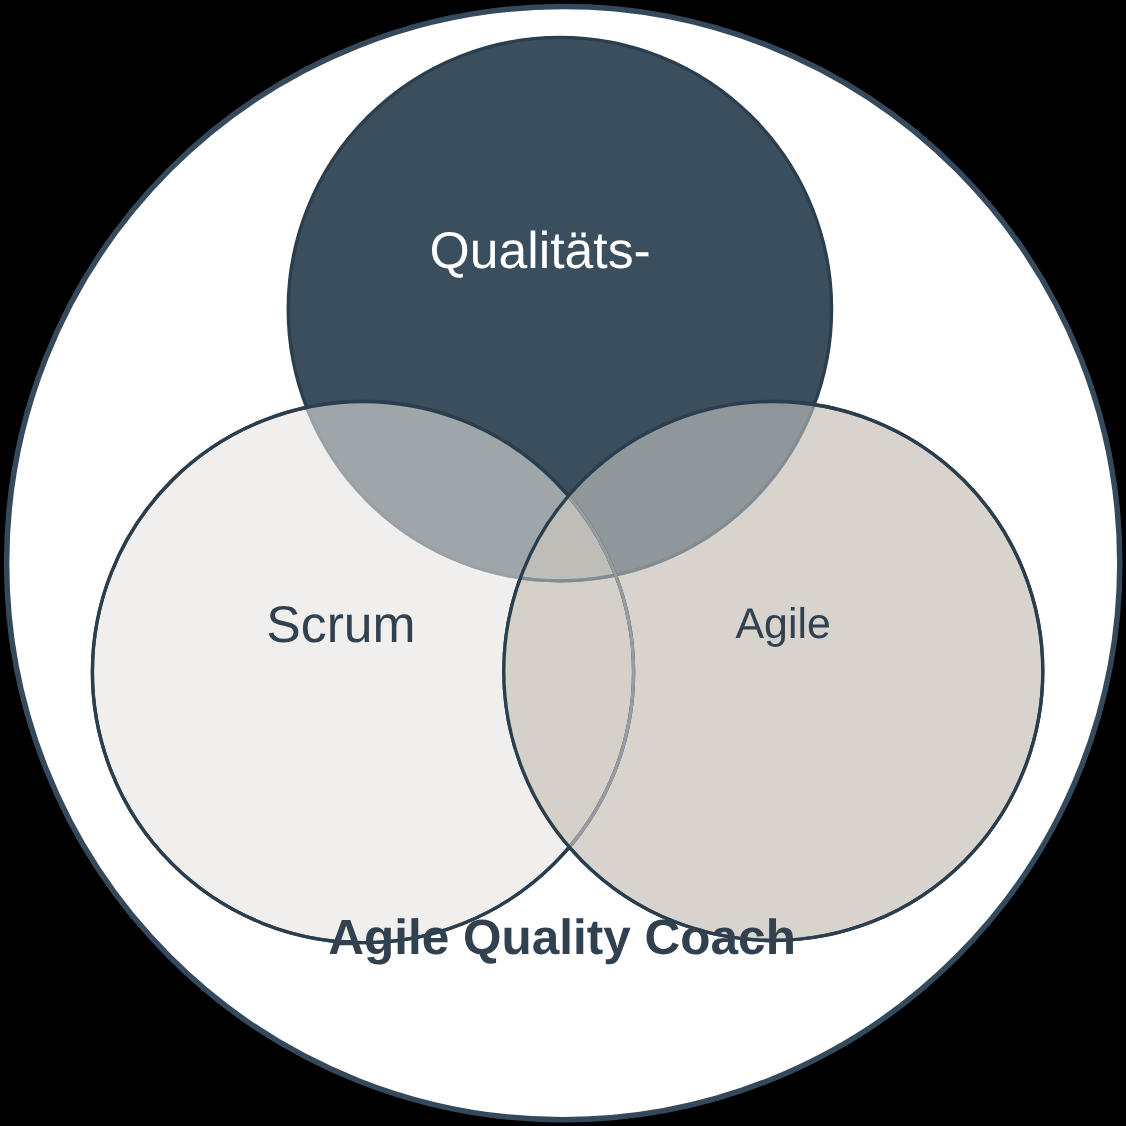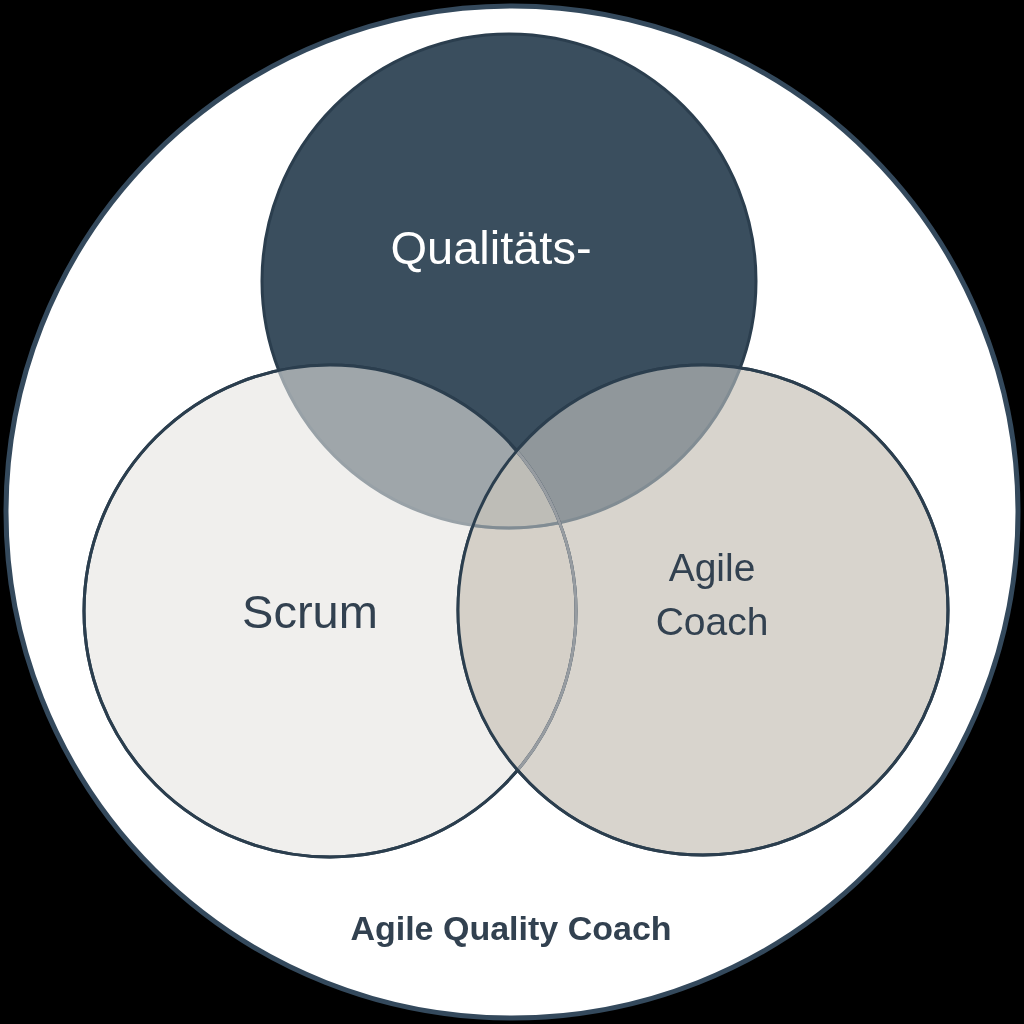--- a/index.html
+++ b/index.html
@@ -38,36 +38,34 @@
     position: absolute;
     transform: translateX(-50%);
     text-align: center;
     white-space: nowrap;
   }
   .label .line { display: block; }
   .label-top {
     left: 491px; top: 200px;
     font-size: 47px; line-height: 55px;
     color: var(--label-light);
-    margin-top: 20px;
   }
   .label-left {
     left: 310px; top: 541px;
     font-size: 47px; line-height: 54px;
     color: var(--label-dark);
-    margin-top: 44px;
   }
   .label-right {
     left: 712px; top: 541px;
     font-size: 39px; line-height: 54px;
     color: var(--label-dark);
   }
   .label-title {
-    left: 511px; top: 902px;
-    font-size: 34px; line-height: 52px;
+    left: 511px; top: 826px;
+    font-size: 45px; line-height: 52px;
     font-weight: bold;
     color: var(--label-dark);
   }
 </style>
 </head>
 <body>
 
 <div id="stage">
 
   <svg width="1024" height="1024" viewBox="0 0 1024 1024">
@@ -122,18 +120,17 @@
   <div class="label label-top">
     <span class="line">Qualitäts-</span>
   </div>
 
   <div class="label label-left">
     <span class="line">Scrum</span>
   </div>
 
   <div class="label label-right">
     <span class="line">Agile</span>
-    <span class="line">Coach</span>
   </div>
 
   <div class="label label-title">Agile Quality Coach</div>
 
 </div>
 
 </body></html>

